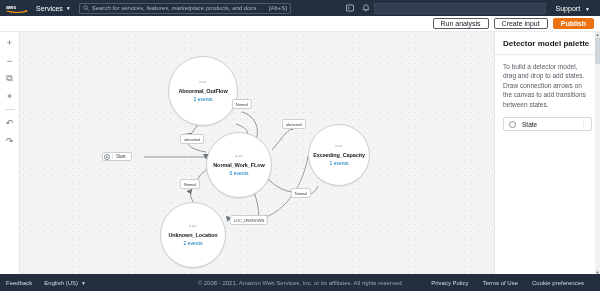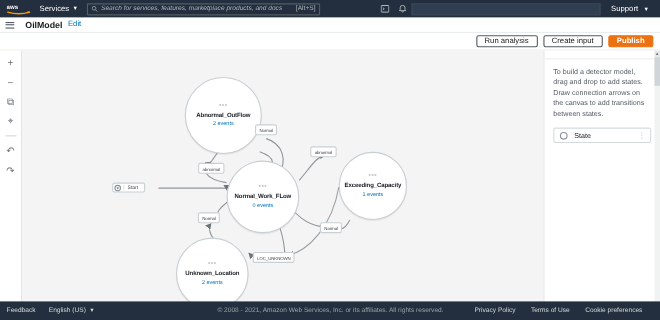--- a/index.html
+++ b/index.html
@@ -181,29 +181,20 @@
           </svg>
       </div>
       <div class="acct-blank"></div>
       <div class="support-btn">
         <span>Support</span>
         <span class="caret">▼</span>
       </div>
     </div>
   </div>
 
-  <div class="subhead">
-    <div class="hamburger">
-      <span></span>
-        <span></span>
-        <span></span>
-    </div>
-    <span class="model-title">OilModel</span>
-    <span class="edit-link">Edit</span>
-  </div>
 
   <div class="actionbar">
     <button class="btn">Run analysis</button>
     <button class="btn">Create input</button>
     <button class="btn primary">Publish</button>
   </div>
 
   <div class="bodywrap">
 
     <div class="toolrail">
@@ -276,20 +267,21 @@
 
       <div class="edgelabel" id="el-0" style="left: 222px; top: 72px;">Normal</div>
       <div class="edgelabel" id="el-1" style="left: 172px; top: 107px;">abnormal</div>
       <div class="edgelabel" id="el-2" style="left: 274px; top: 92px;">abnormal</div>
       <div class="edgelabel" id="el-3" style="left: 170px; top: 152px;">Normal</div>
       <div class="edgelabel" id="el-4" style="left: 281px; top: 161px;">Normal</div>
       <div class="edgelabel" id="el-5" style="left: 229px; top: 188px;">LOC_UNKNOWN</div>
     </div>
 
     <div class="palette">
+      <h3>Detector model palette</h3>
       <div class="sep"></div>
       <p>To build a detector model, drag and drop to add states. Draw connection arrows on the canvas to add transitions between states.</p>
       <div class="state-card">
         <span class="circ"></span>
         <span class="txt">State</span>
         <span class="grip">⋮</span>
       </div>
       <div class="scroll-rail">
         <div class="arrow" style="top:0">▲</div>
         <div class="thumb" style="top:6px"></div>

